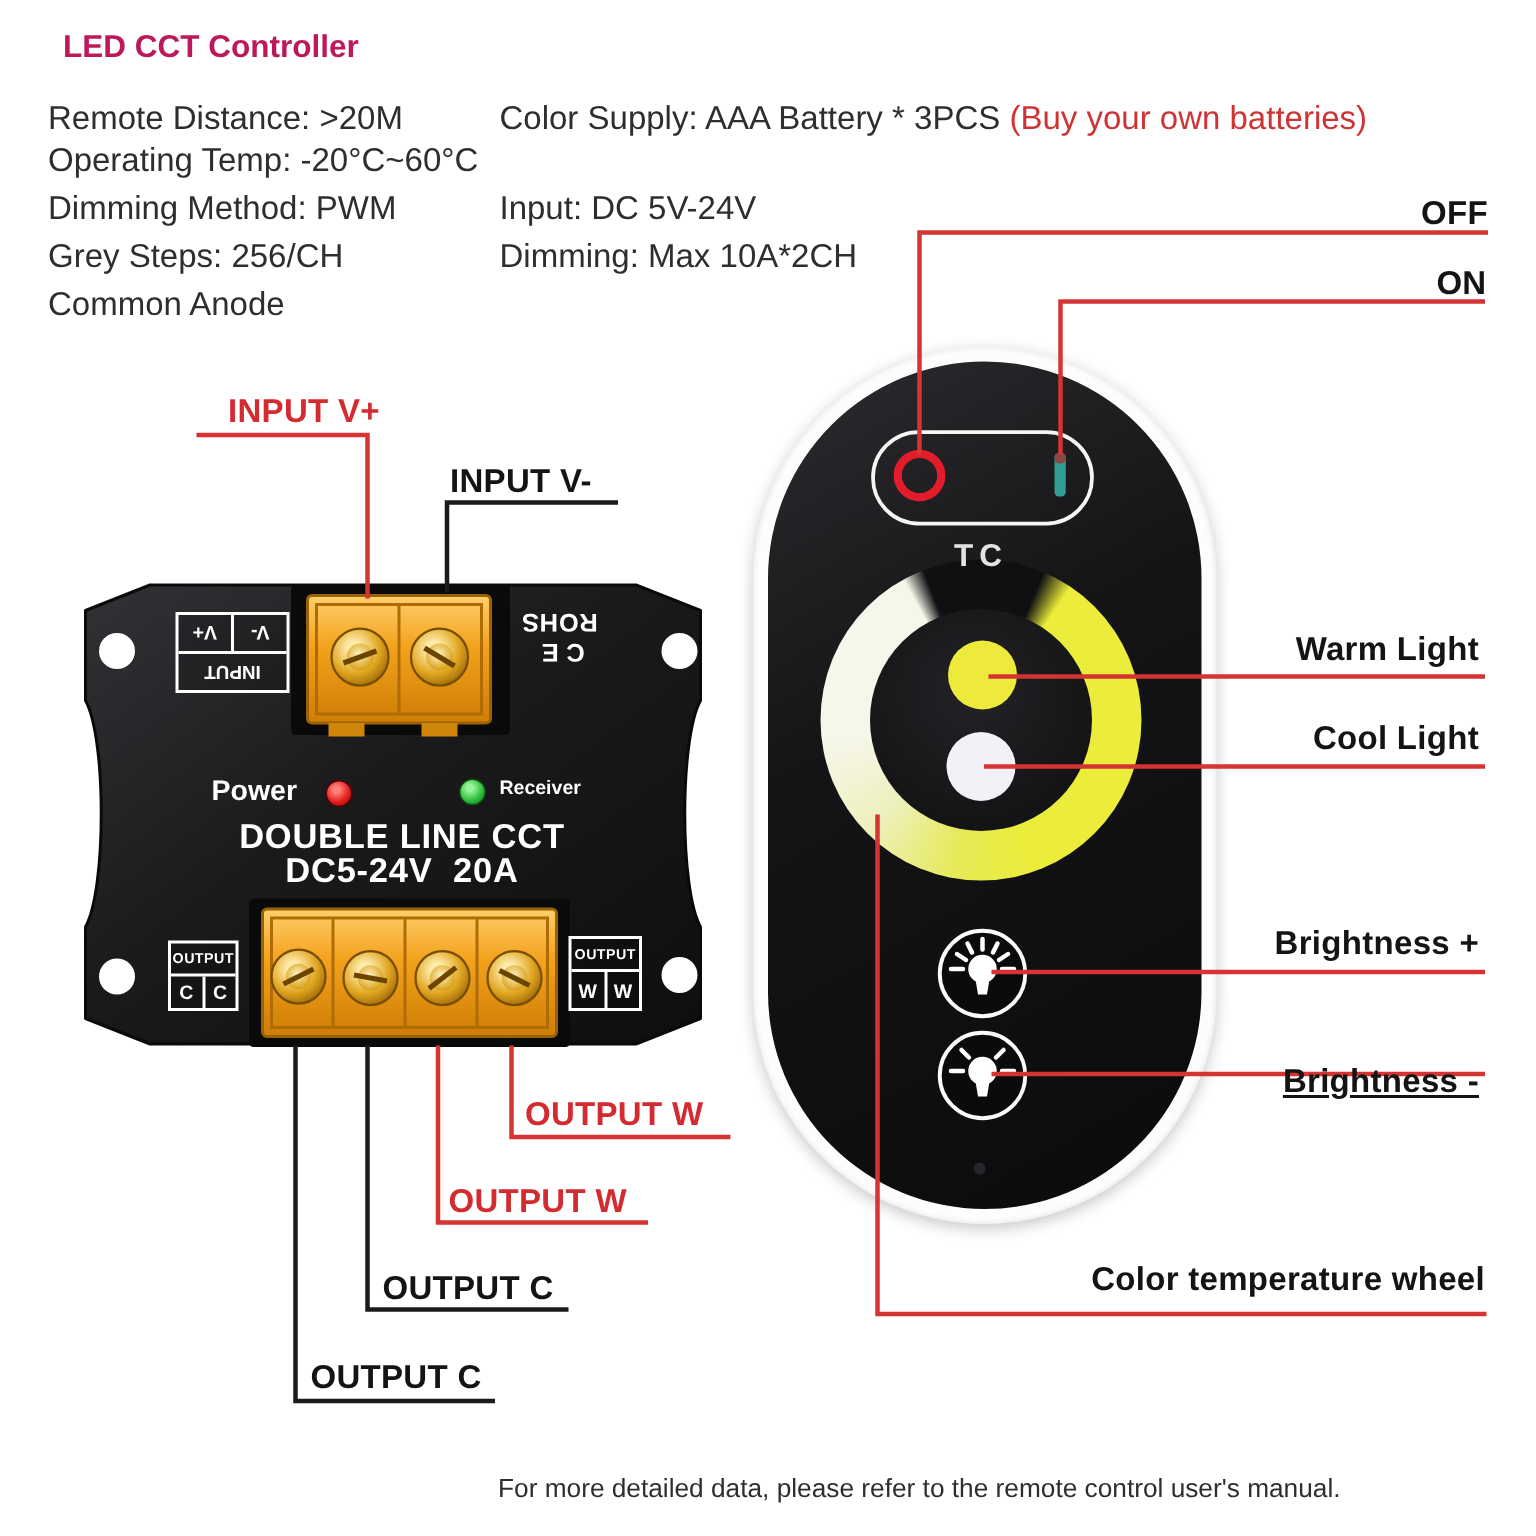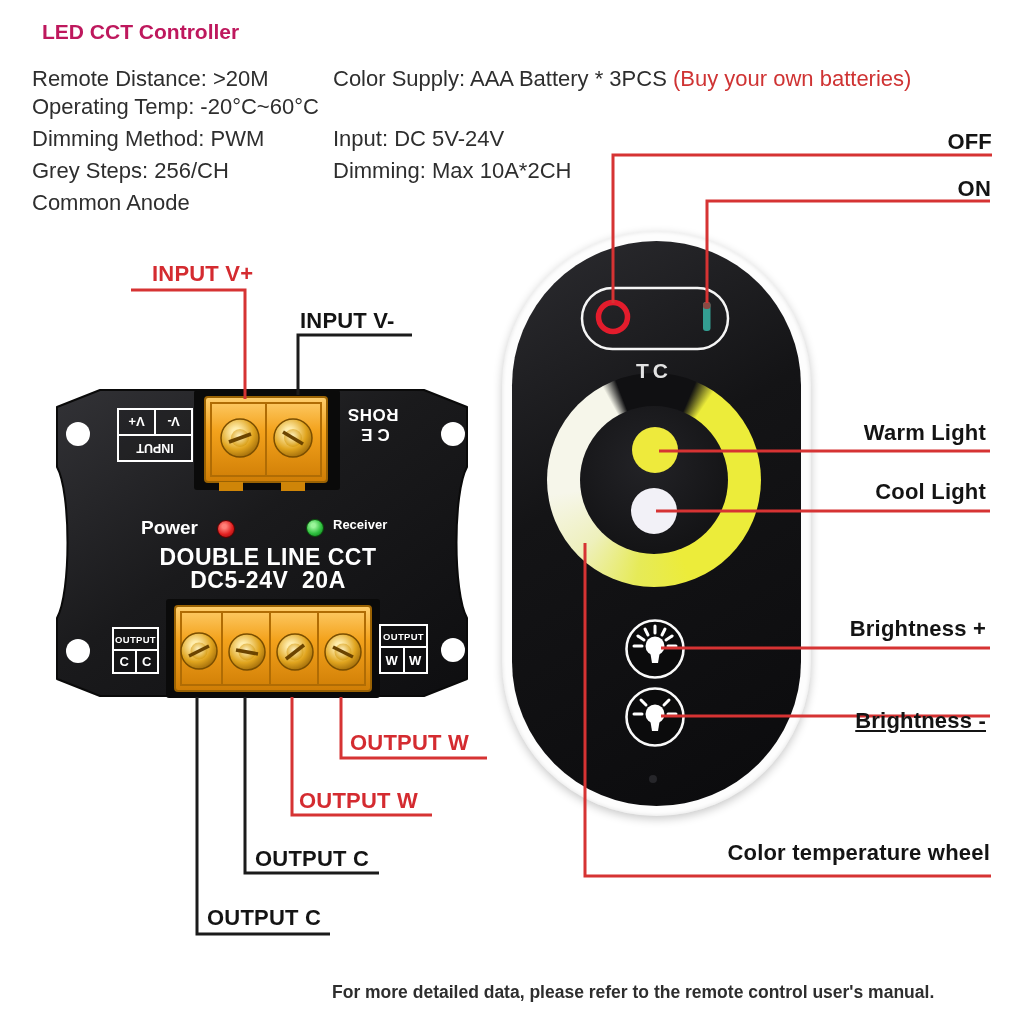--- a/index.html
+++ b/index.html
@@ -38,21 +38,21 @@
   .term-cells{flex:1;display:flex;}
   .term-cell{flex:1;display:flex;align-items:center;justify-content:center;font-size:13px;}
   .term-cell.first{border-right:2px solid #fff;}
   .rot180{transform:rotate(180deg);}
   .in-row{flex:1;display:flex;align-items:center;justify-content:center;font-size:12.5px;border-bottom:2px solid #fff;}
   .in-cells{flex:1;display:flex;}
   .cert{position:absolute;left:340px;top:404px;width:66px;z-index:3;color:#fff;text-align:center;
         transform:rotate(180deg);font-weight:bold;}
   .cert .ce{font-size:17px;letter-spacing:5px;}
   .cert .rohs{font-size:17px;letter-spacing:.5px;}
-  .footnote{position:absolute;left:332px;top:982px;font-size:17.5px;color:#2e2e2e;font-weight:bold;}
+  .footnote{position:absolute;left:332px;top:982px;font-size:17.5px;color:#2e2e2e;}
 </style>
 </head>
 <body>
 
 <div class="stage">
 
   <div class="title">LED CCT Controller</div>
 
   <div class="spec" style="left:32px;top:66px;">Remote Distance: &gt;20M</div>
   <div class="spec" style="left:32px;top:94px;">Operating Temp: -20°C~60°C</div>

